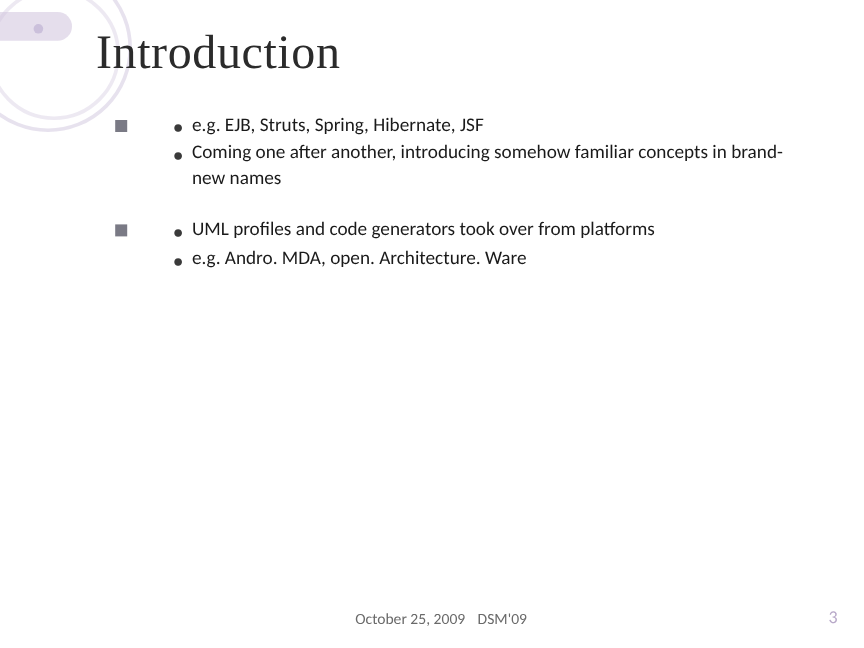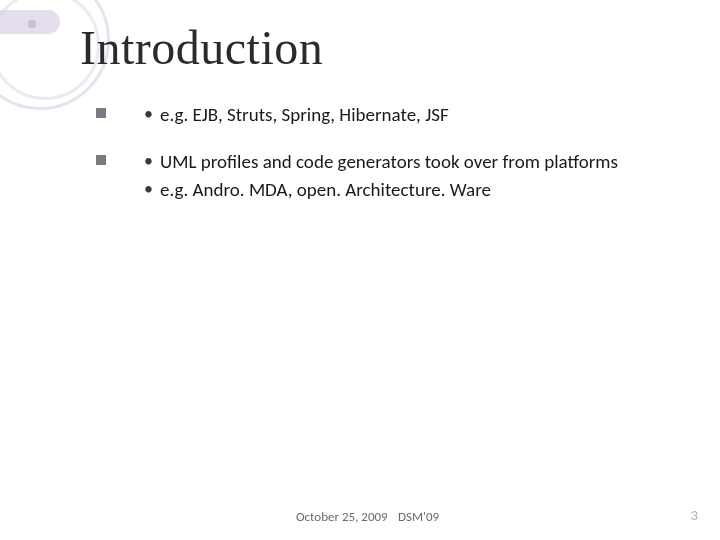--- a/index.html
+++ b/index.html
@@ -44,21 +44,21 @@
   }
   .slide {
     position: relative;
     z-index: 1;
     width: 100%;
     height: 100%;
     padding: 0;
   }
   .title {
     font-family: Constantia, "Palatino Linotype", Georgia, serif;
-    font-size: 48px;
+    font-size: 40px;
     color: #2b2b2b;
     padding: 20px 0 0 80px;
     font-weight: 400;
     letter-spacing: 0.5px;
   }
   .content {
     padding: 24px 48px 0 96px;
   }
   .bullets-l1 {
     list-style: none;
@@ -79,21 +79,21 @@
     width: 10px;
     height: 10px;
     background: #7a7a85;
   }
   .bullets-l2 {
     list-style: none;
     padding: 4px 0 10px 28px;
   }
   .bullets-l2 > li {
     position: relative;
-    font-size: 19px;
+    font-size: 16px;
     line-height: 1.28;
     margin-bottom: 3px;
     padding-left: 16px;
     color: #1a1a1a;
   }
   .bullets-l2 > li::before {
     content: "•";
     position: absolute;
     left: 0;
     top: 0;
@@ -139,20 +139,21 @@
 </div>
 
 <div class="slide">
   <h1 class="title">Introduction</h1>
 
   <div class="content">
     <ul class="bullets-l1">
       <li>
         <ul class="bullets-l2">
           <li>e.g. EJB, Struts, Spring, Hibernate, JSF</li>
+          <li>Coming one after another, introducing somehow familiar concepts in brand-new names</li>
         </ul>
       </li>
       <li>
         <ul class="bullets-l2">
           <li>UML profiles and code generators took over from platforms</li>
           <li>e.g. Andro. MDA, open. Architecture. Ware</li>
         </ul>
       </li>
     </ul>
   </div>

